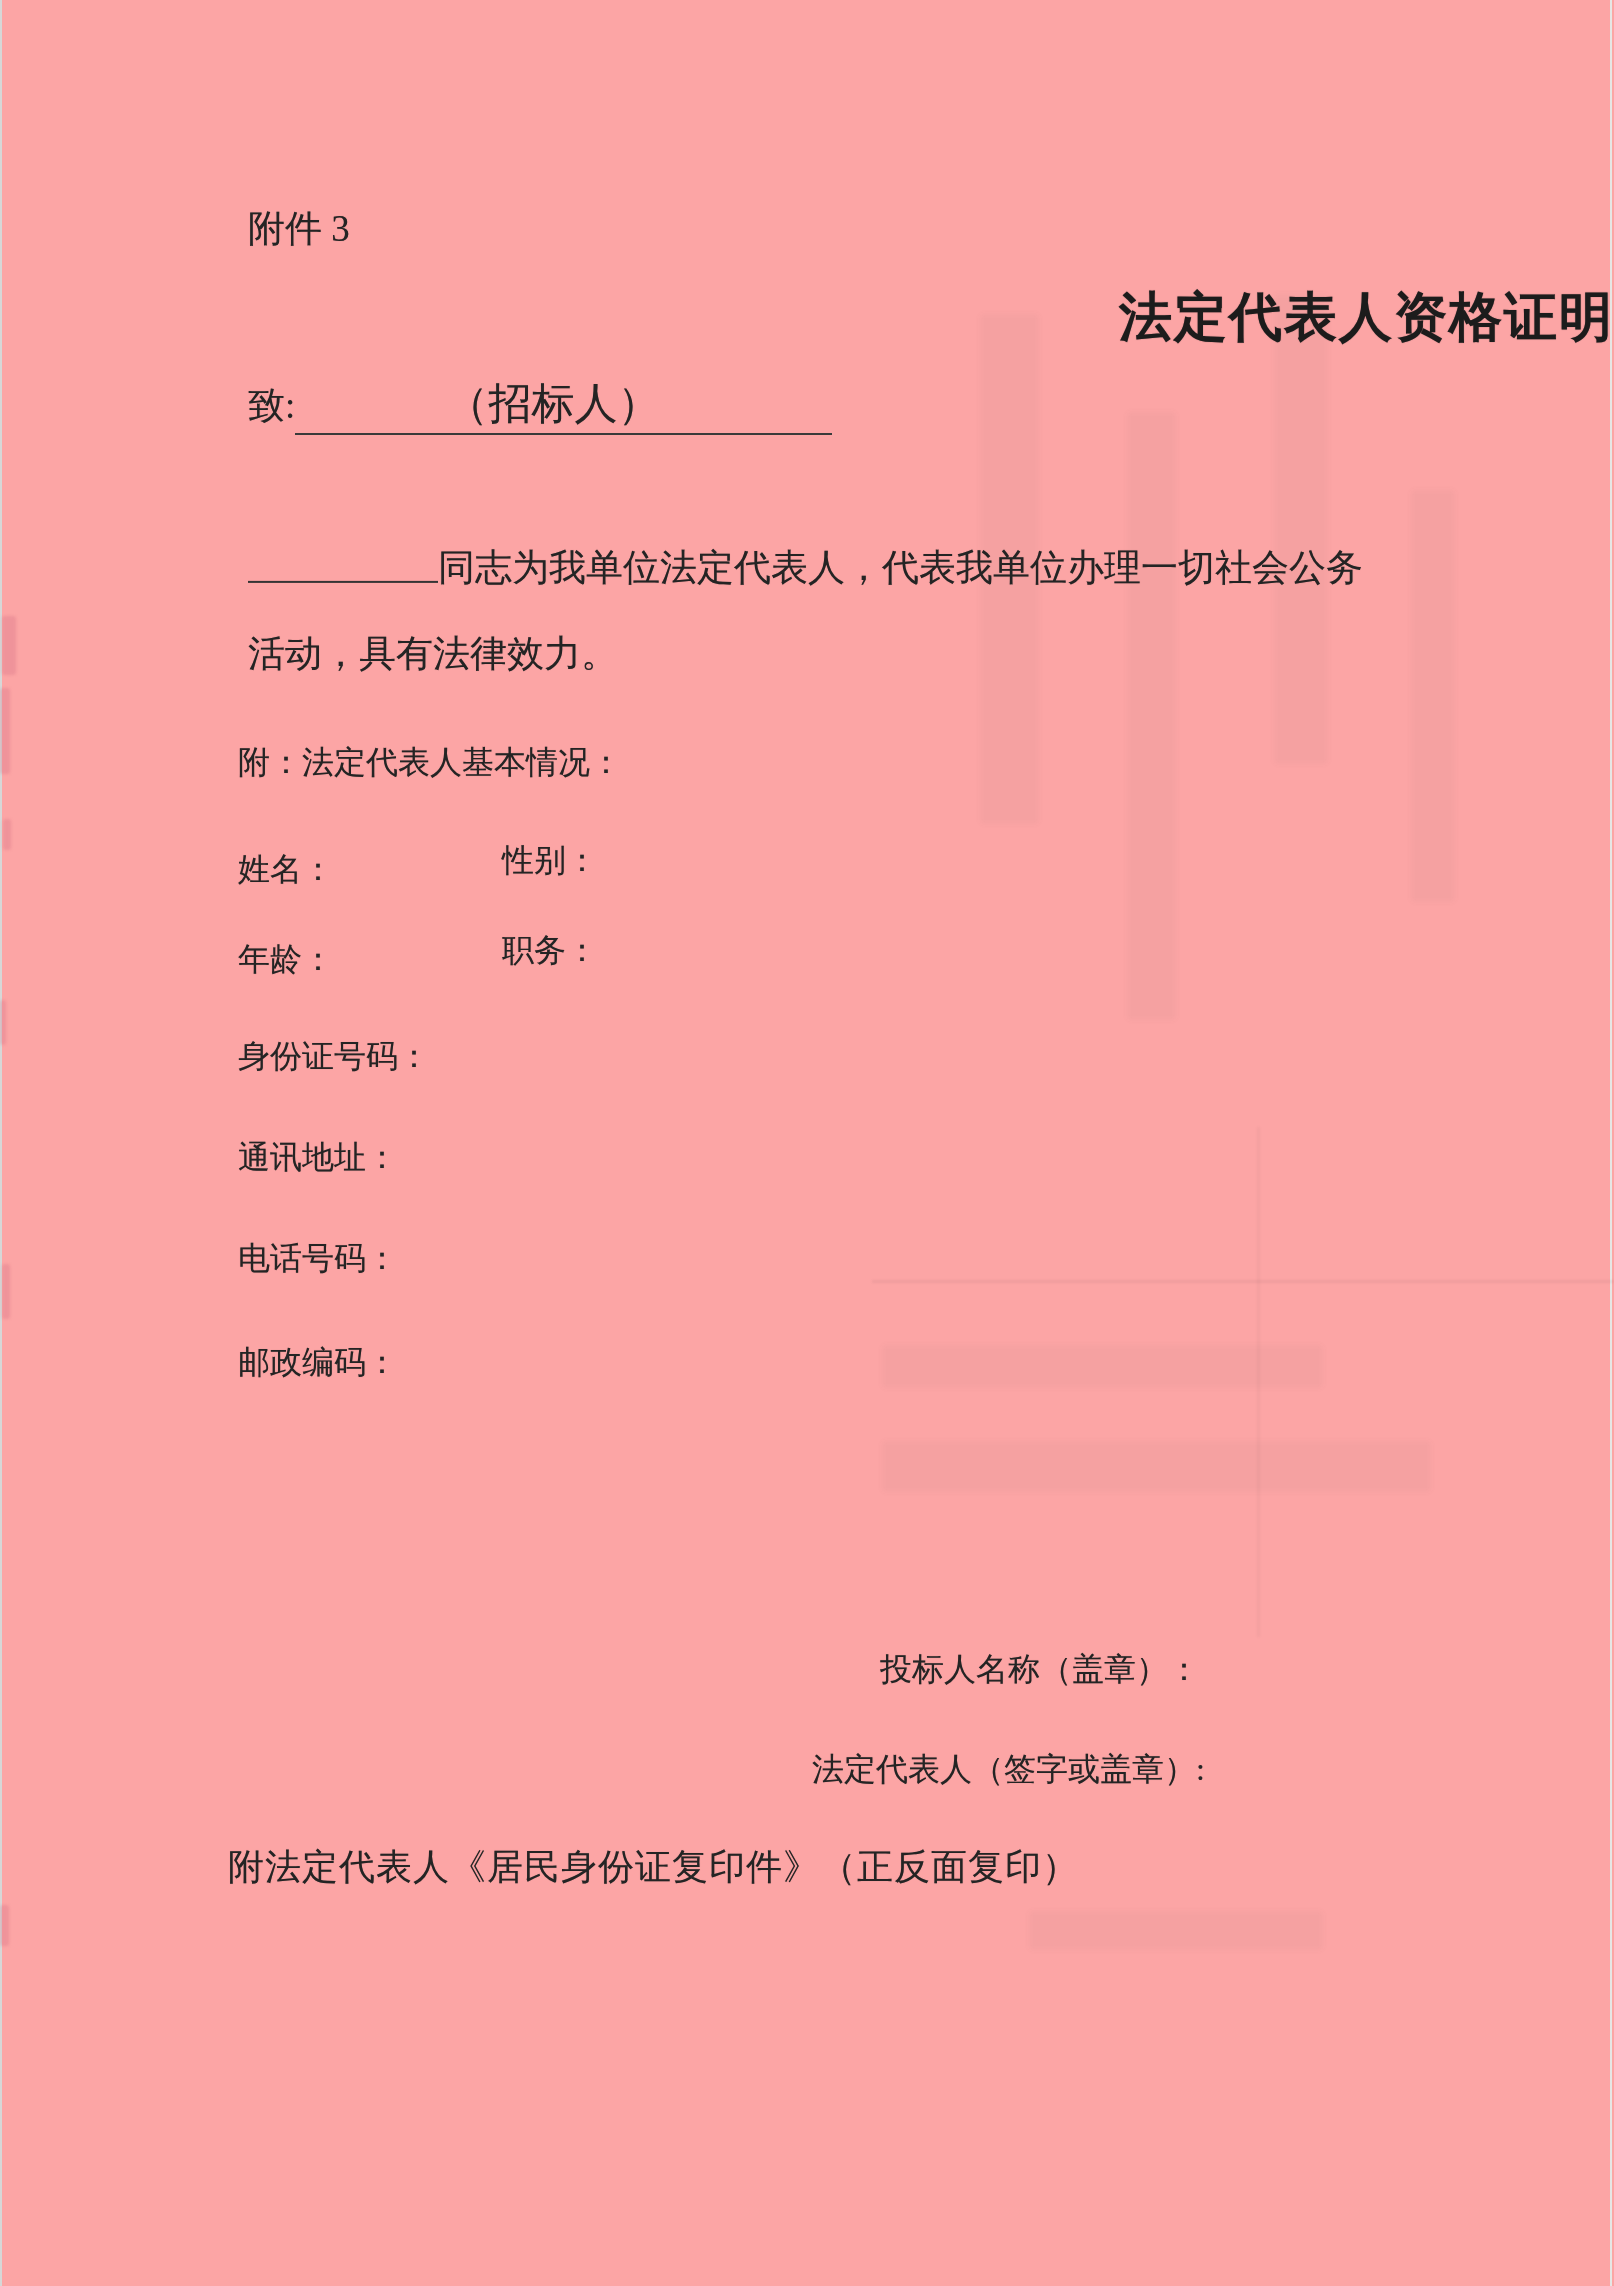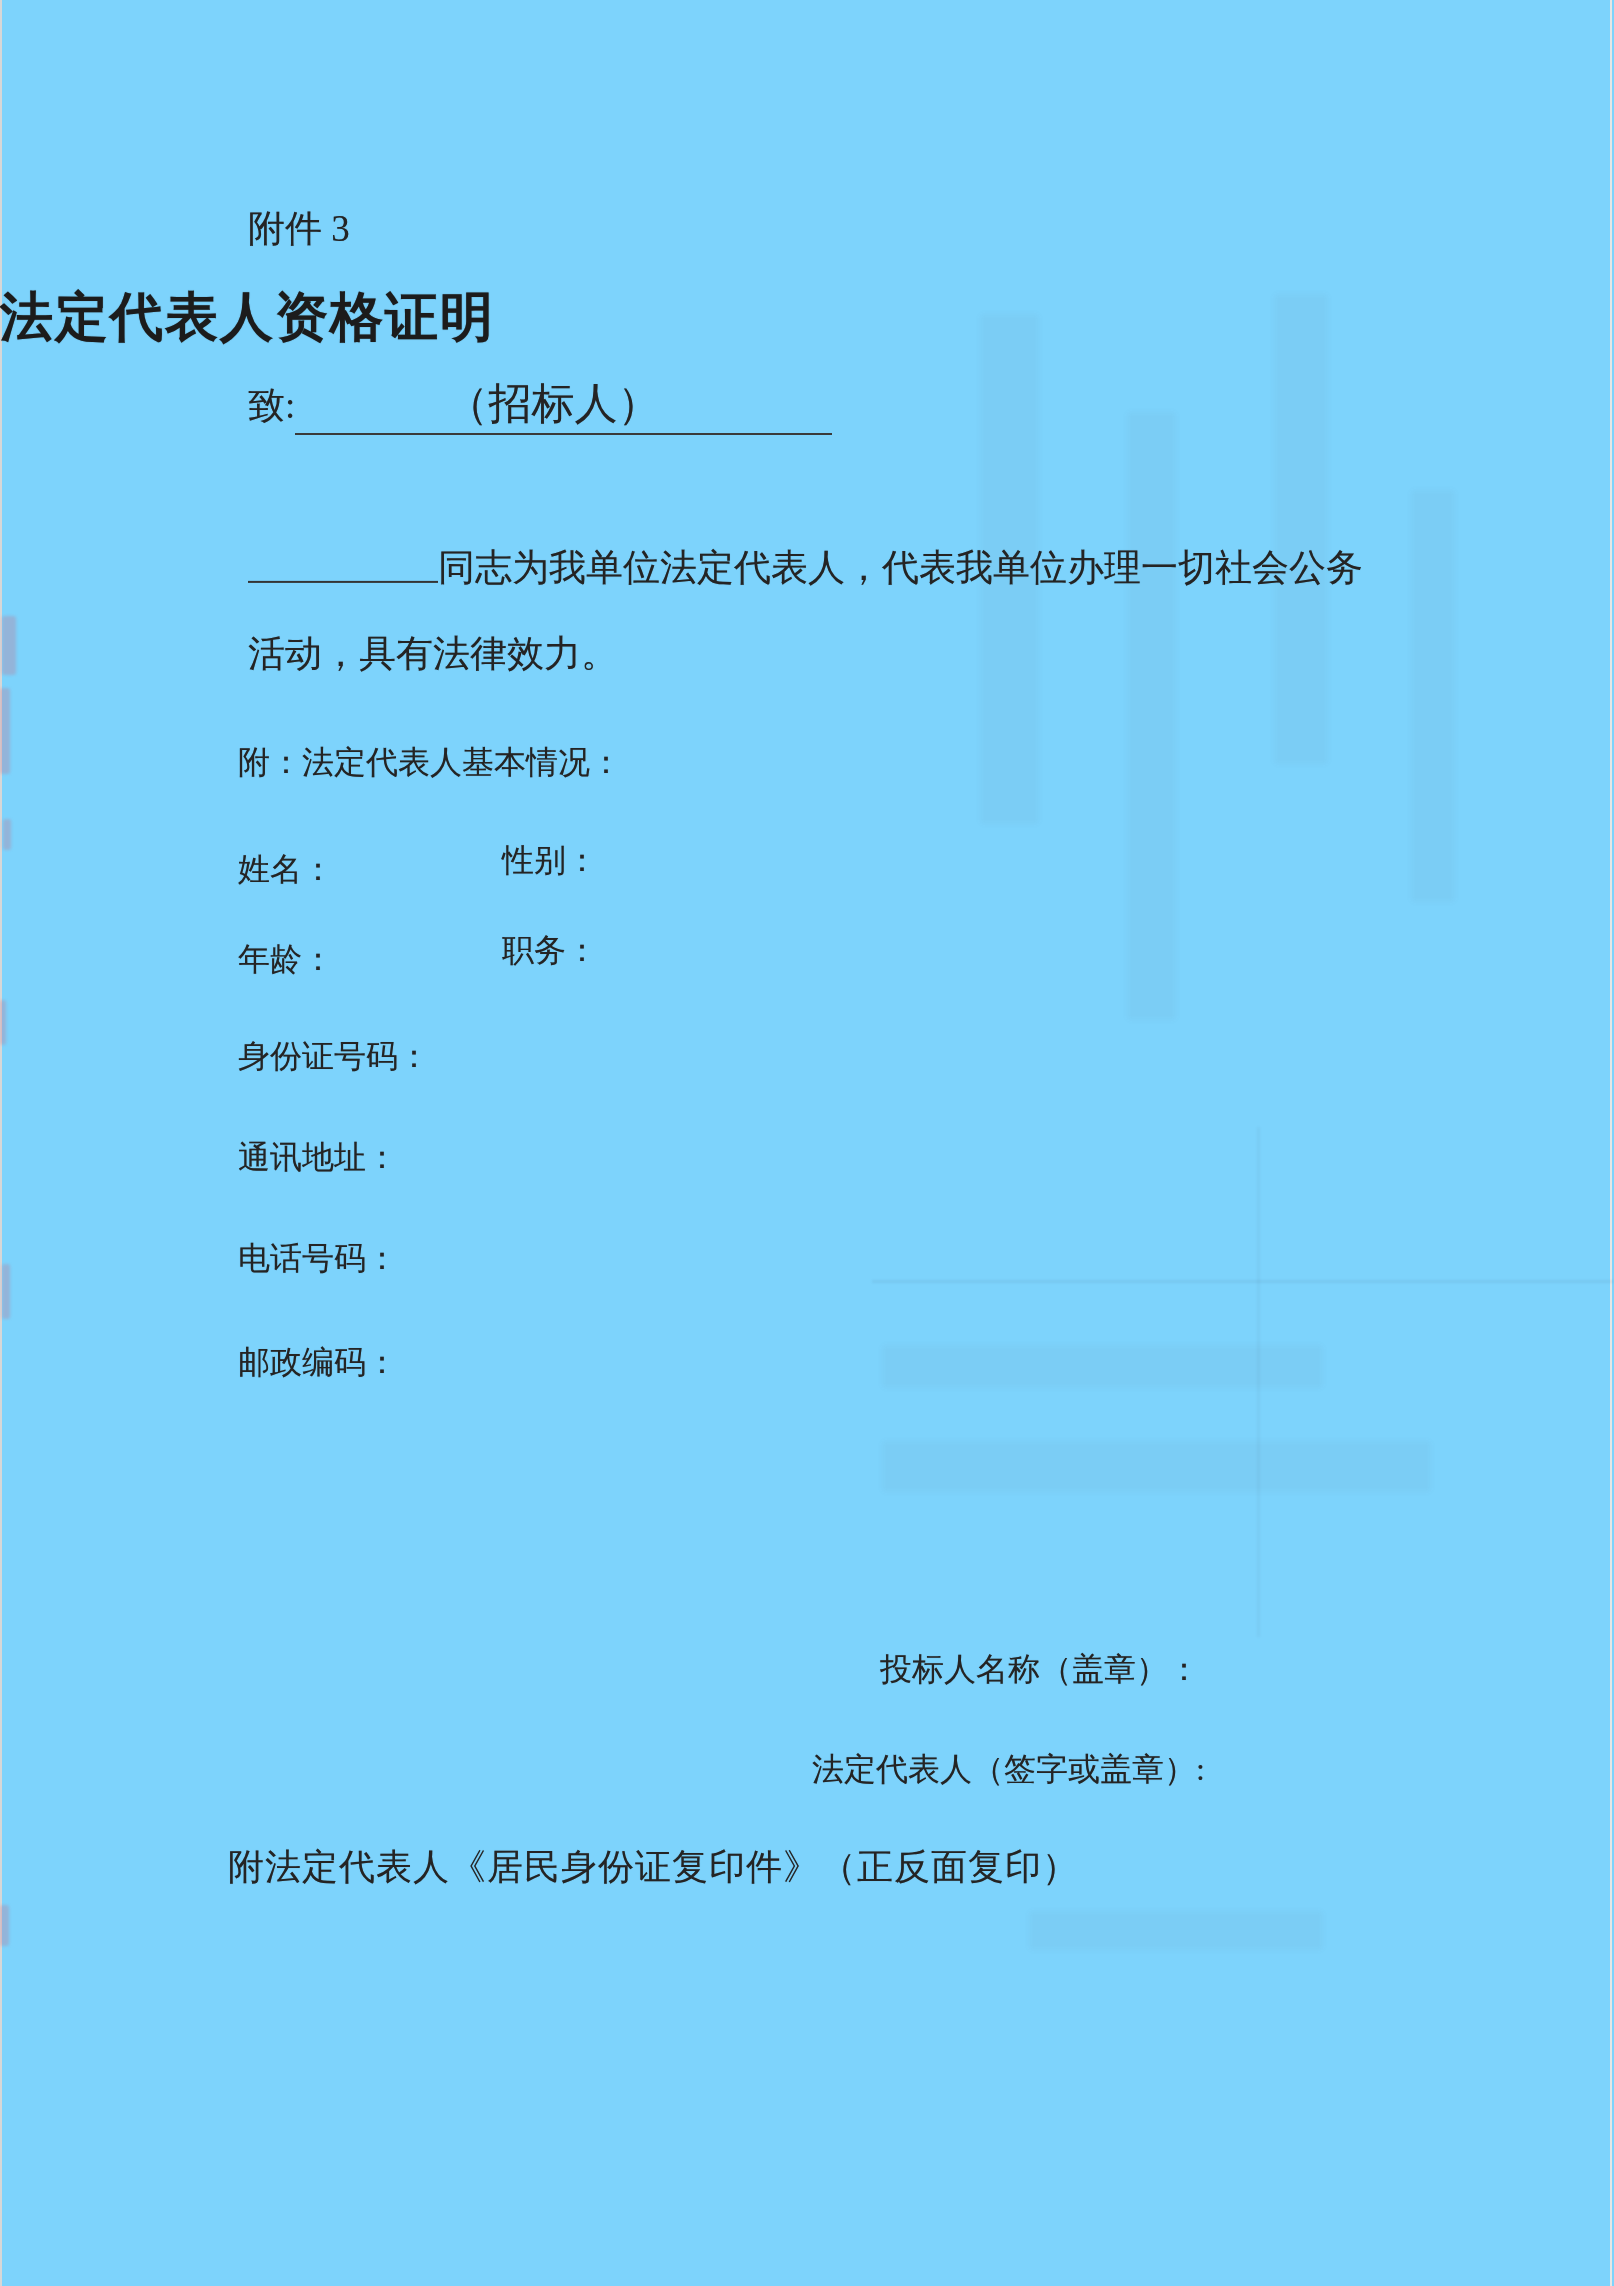--- a/index.html
+++ b/index.html
@@ -1,32 +1,32 @@
 <!DOCTYPE html>
 <html><head>
 <meta charset="utf-8">
 <style>
   html,body{margin:0;padding:0;background:#ffffff;}
   .page{
     position:relative;
     width:1614px;height:2287px;
-    background:#7dd3fc;
+    background:#fca5a5;
     overflow:hidden;
     font-family:"Liberation Serif","DejaVu Serif",serif;
     color:#242424;
   }
   .txt{
     position:absolute;
     white-space:nowrap;
     color:#242424;
     text-shadow:0 0 0.7px rgba(50,50,50,0.45);
   }
   .attachment{left:248px;top:204px;font-size:37px;}
   .title{
-    left:0;right:0;top:282px;text-align:left;
+    left:0;right:0;top:282px;text-align:right;
     font-size:53px;font-weight:700;letter-spacing:2px;
     color:#1c1c1c;text-shadow:0 0 1px rgba(30,30,30,0.55);
   }
   .salutation{left:248px;top:375px;font-size:37px;}
   .salutation .line-field{
     display:inline-block;
     width:537px;
     border-bottom:2.9px solid #3a3a3a;
     text-align:center;
     padding-right:21.6px;

